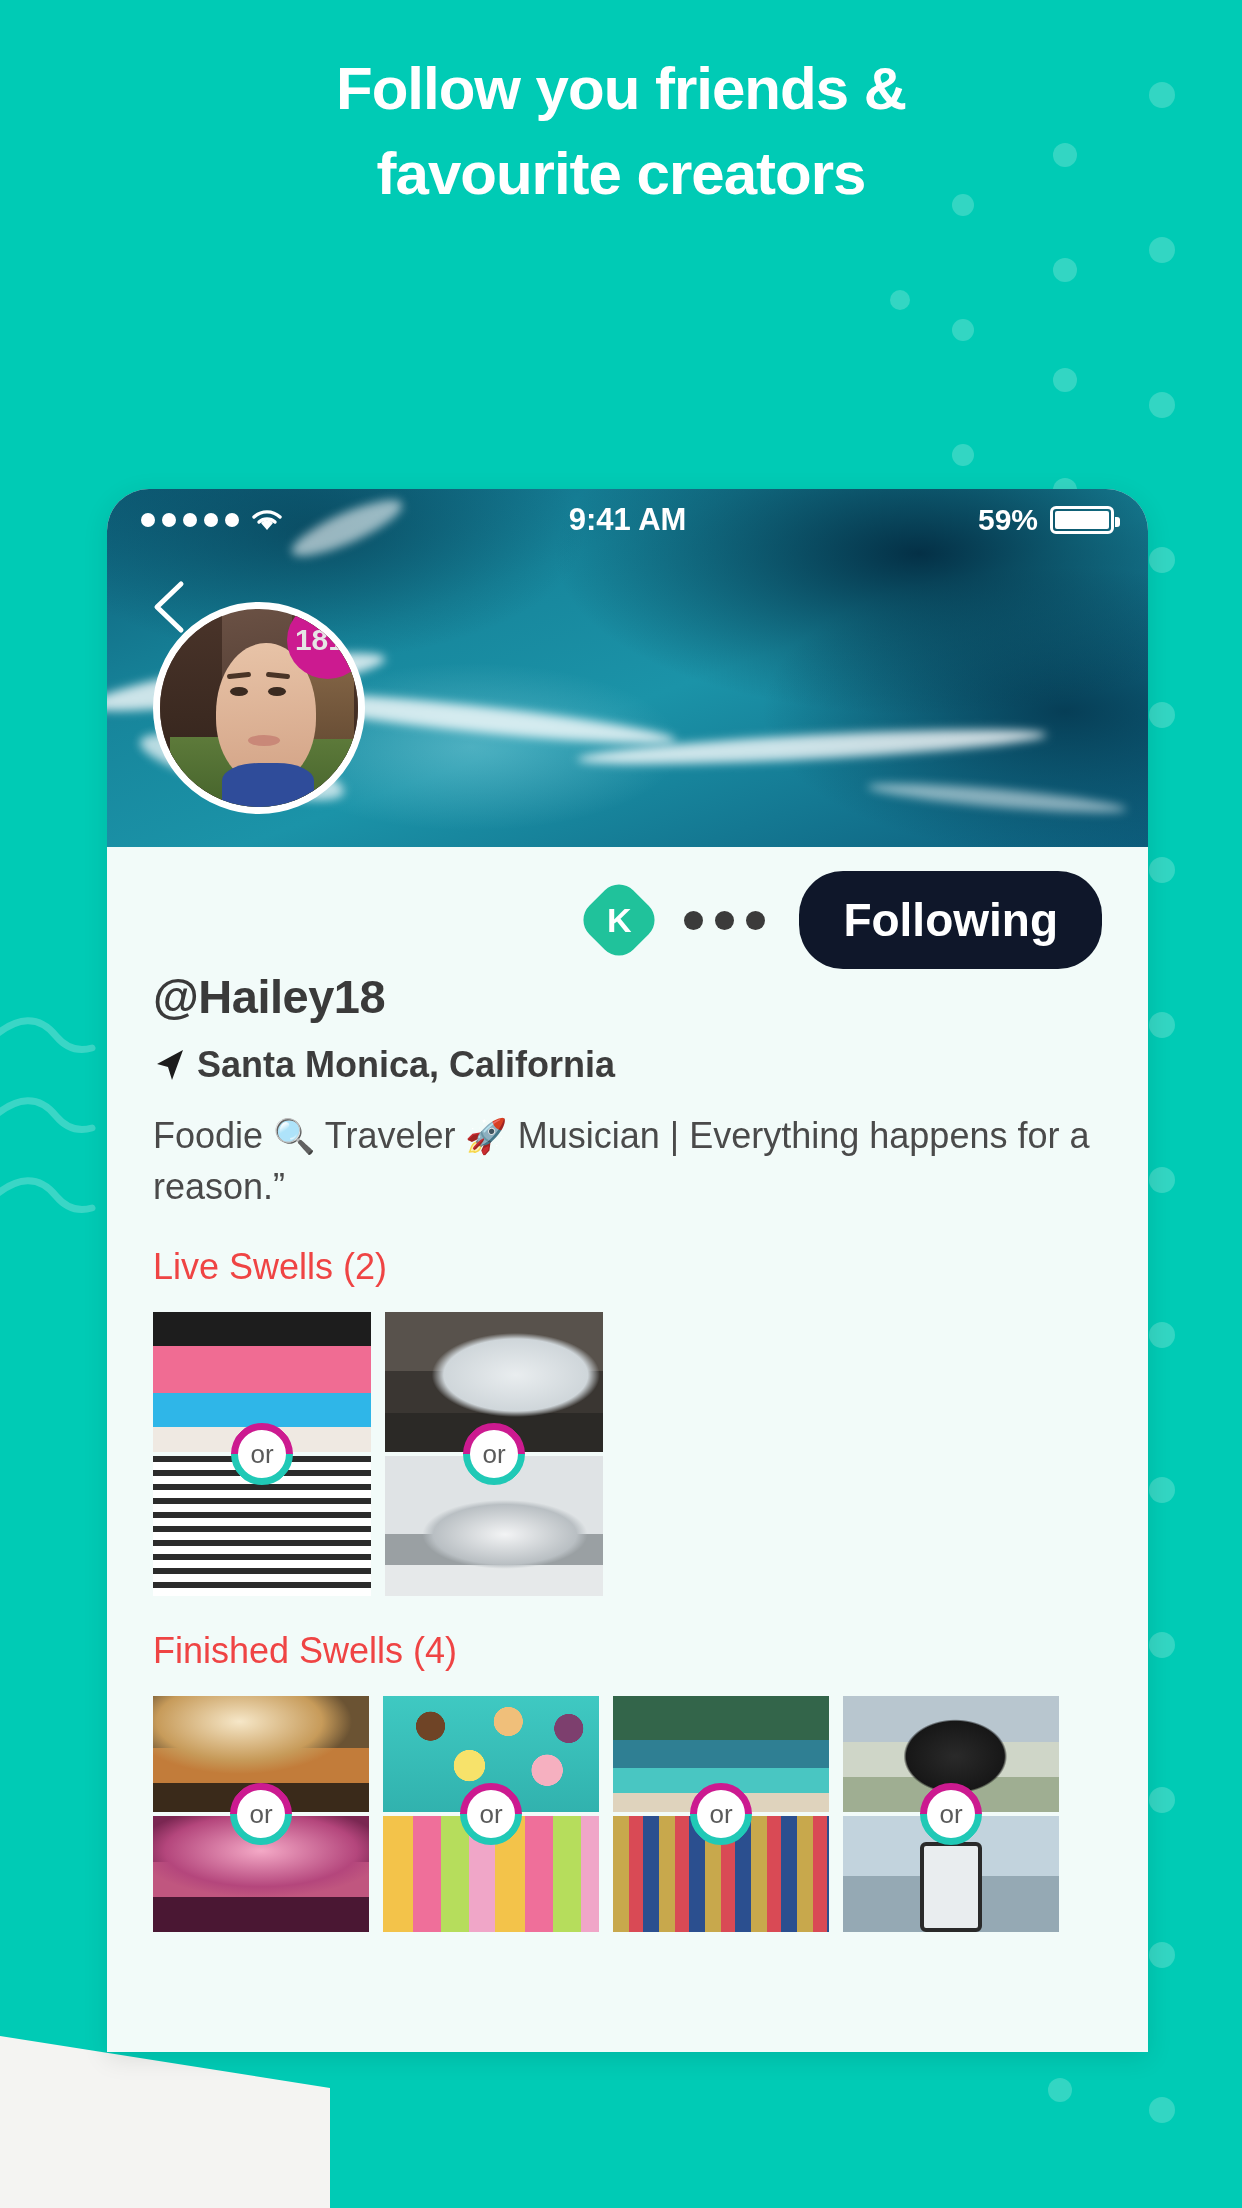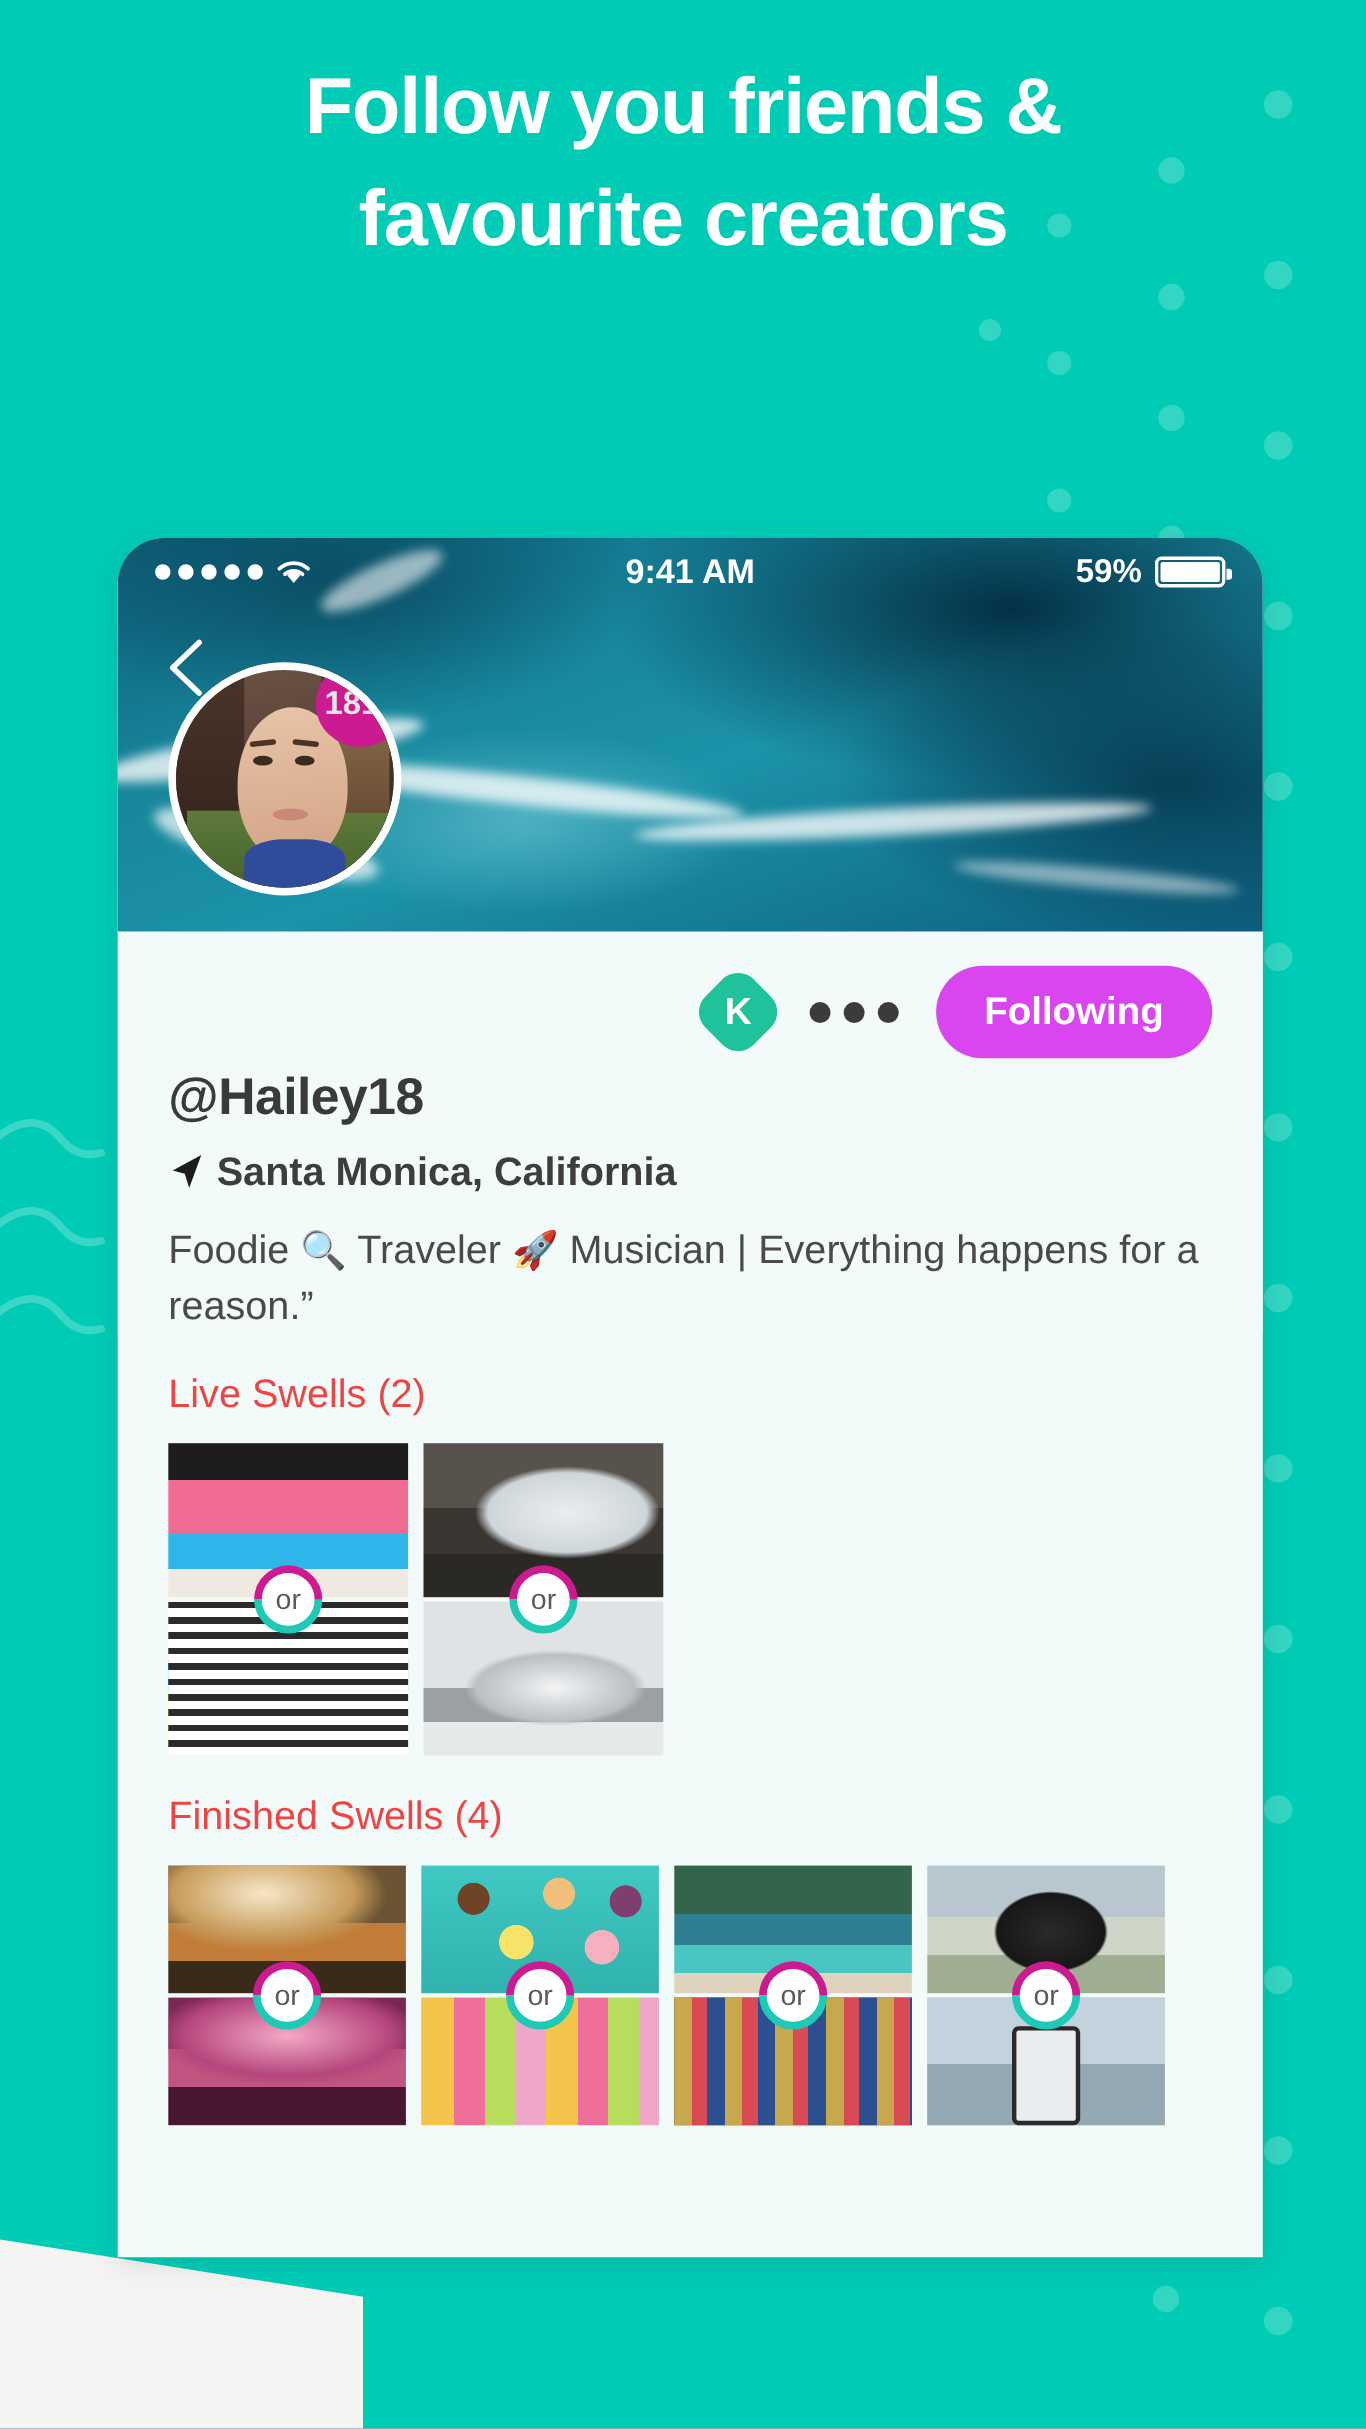--- a/index.html
+++ b/index.html
@@ -12,21 +12,21 @@
 
   
   #bg-dots { position:absolute; inset:0; z-index:1; pointer-events:none; }
   #bg-waves { position:absolute; left:0; top:1000px; width:140px; height:230px; z-index:1; }
   #bg-corner { position:absolute; left:0; bottom:0; width:330px; height:250px; z-index:1; }
 
   
   .headline {
     position:absolute; top:46px; left:0; width:1242px;
     z-index:4; text-align:center; color:#ffffff;
-    font-size:72px; font-weight:bold; line-height:1.42;
+    font-size:60px; font-weight:bold; line-height:1.42;
     letter-spacing:-1px;
   }
   .headline .l2 { display:block; }
 
   
   .phone {
     position:absolute; left:107px; top:489px;
     width:1041px; height:1563px;
     border-radius:42px 42px 0 0;
     overflow:hidden; z-index:3;
@@ -107,22 +107,22 @@
   }
   .logo-k {
     width:62px; height:62px; border-radius:20px; background:#20c29b;
     transform:rotate(45deg); display:flex; align-items:center; justify-content:center;
     flex:0 0 auto; cursor:pointer;
   }
   .logo-k span { transform:rotate(-45deg); color:#fff; font-size:34px; font-weight:bold; line-height:1; }
   .dots-menu { display:flex; gap:12px; padding:0 6px; cursor:pointer; }
   .dots-menu i { width:19px; height:19px; border-radius:50%; background:#3b3b3b; display:block; }
   .btn-following {
-    background:#d946ef; color:#fff; border:none;
-    font-size:35px; font-weight:600; font-family:inherit;
+    background:#0f172a; color:#fff; border:none;
+    font-size:46px; font-weight:600; font-family:inherit;
     padding:22px 44px; border-radius:44px; cursor:pointer;text-align:center;
   }
 
   .handle { font-size:47px; font-weight:bold; color:#3a3a3a; margin-top:-6px; letter-spacing:-.5px; }
   .location { display:flex; align-items:center; gap:10px; margin-top:20px; font-size:36px; color:#3d3d3d; font-weight:600; }
   .bio { margin-top:24px; font-size:36px; line-height:1.42; color:#4a4a4a; }
   .bio .emo { font-size:34px; }
   .link-row { display:flex; align-items:center; gap:16px; margin-top:8px; font-size:36px; }
   .link-row a { color:#19bfb0; text-decoration:none; }
 

